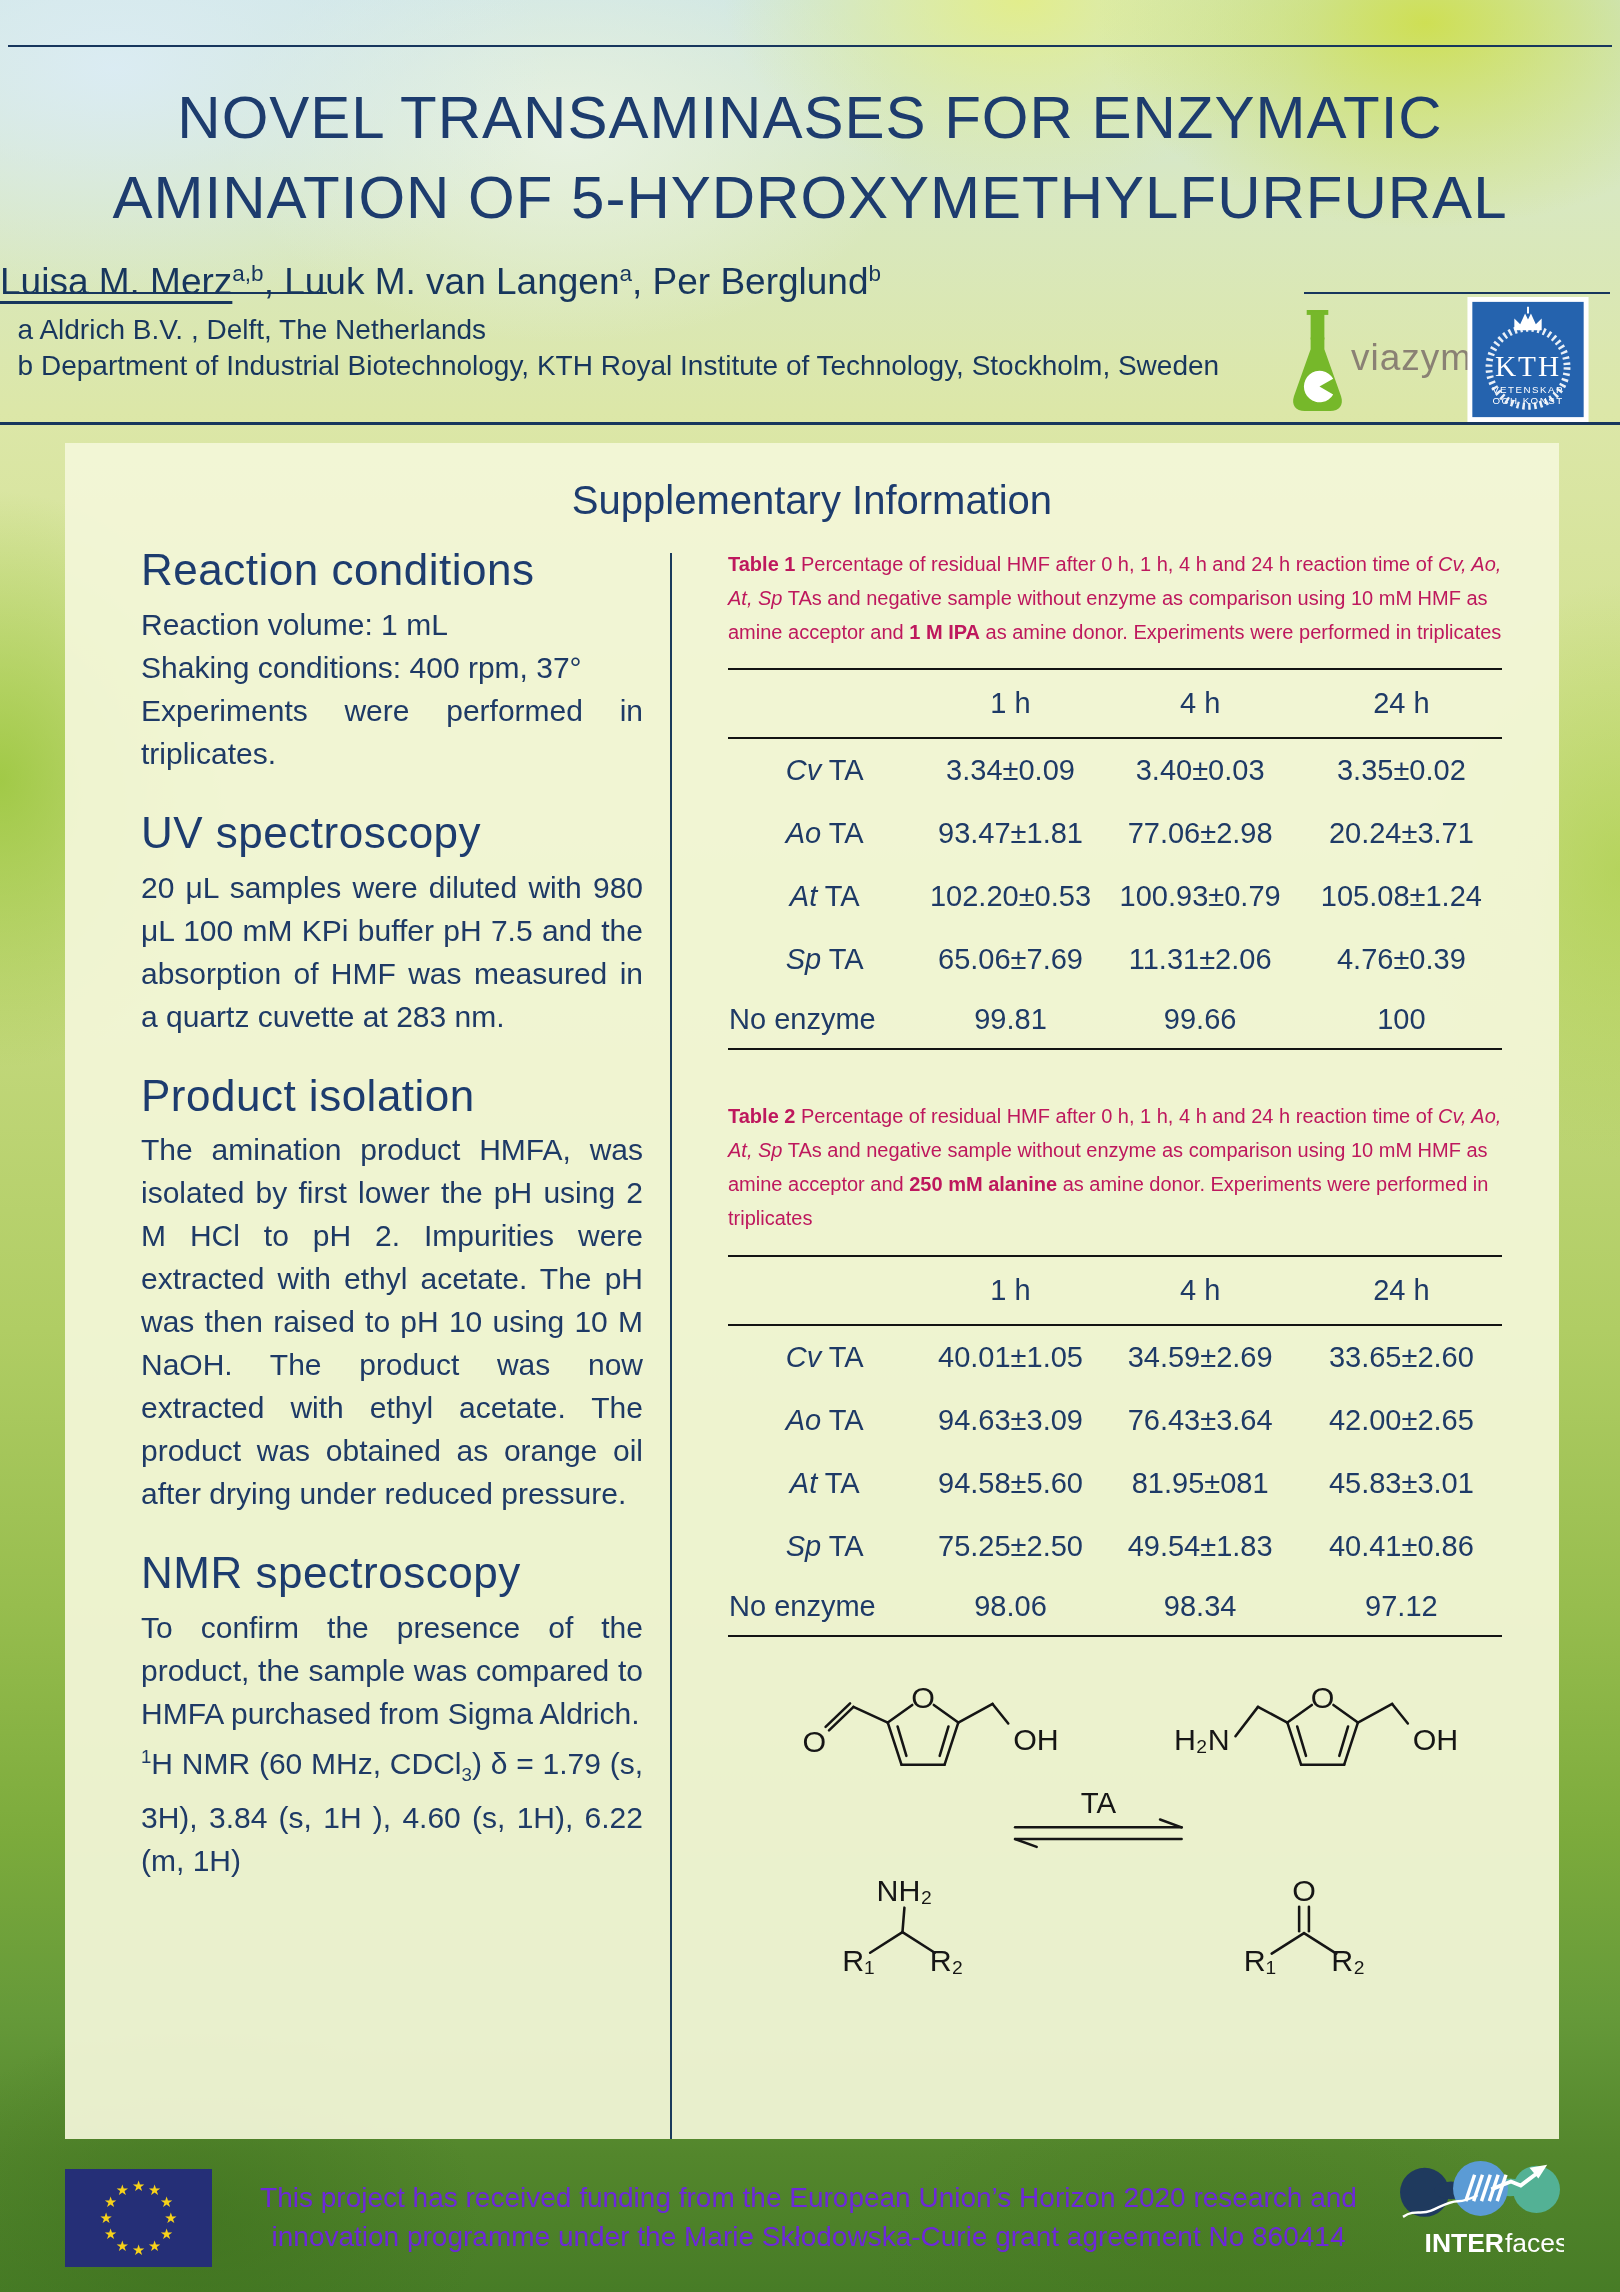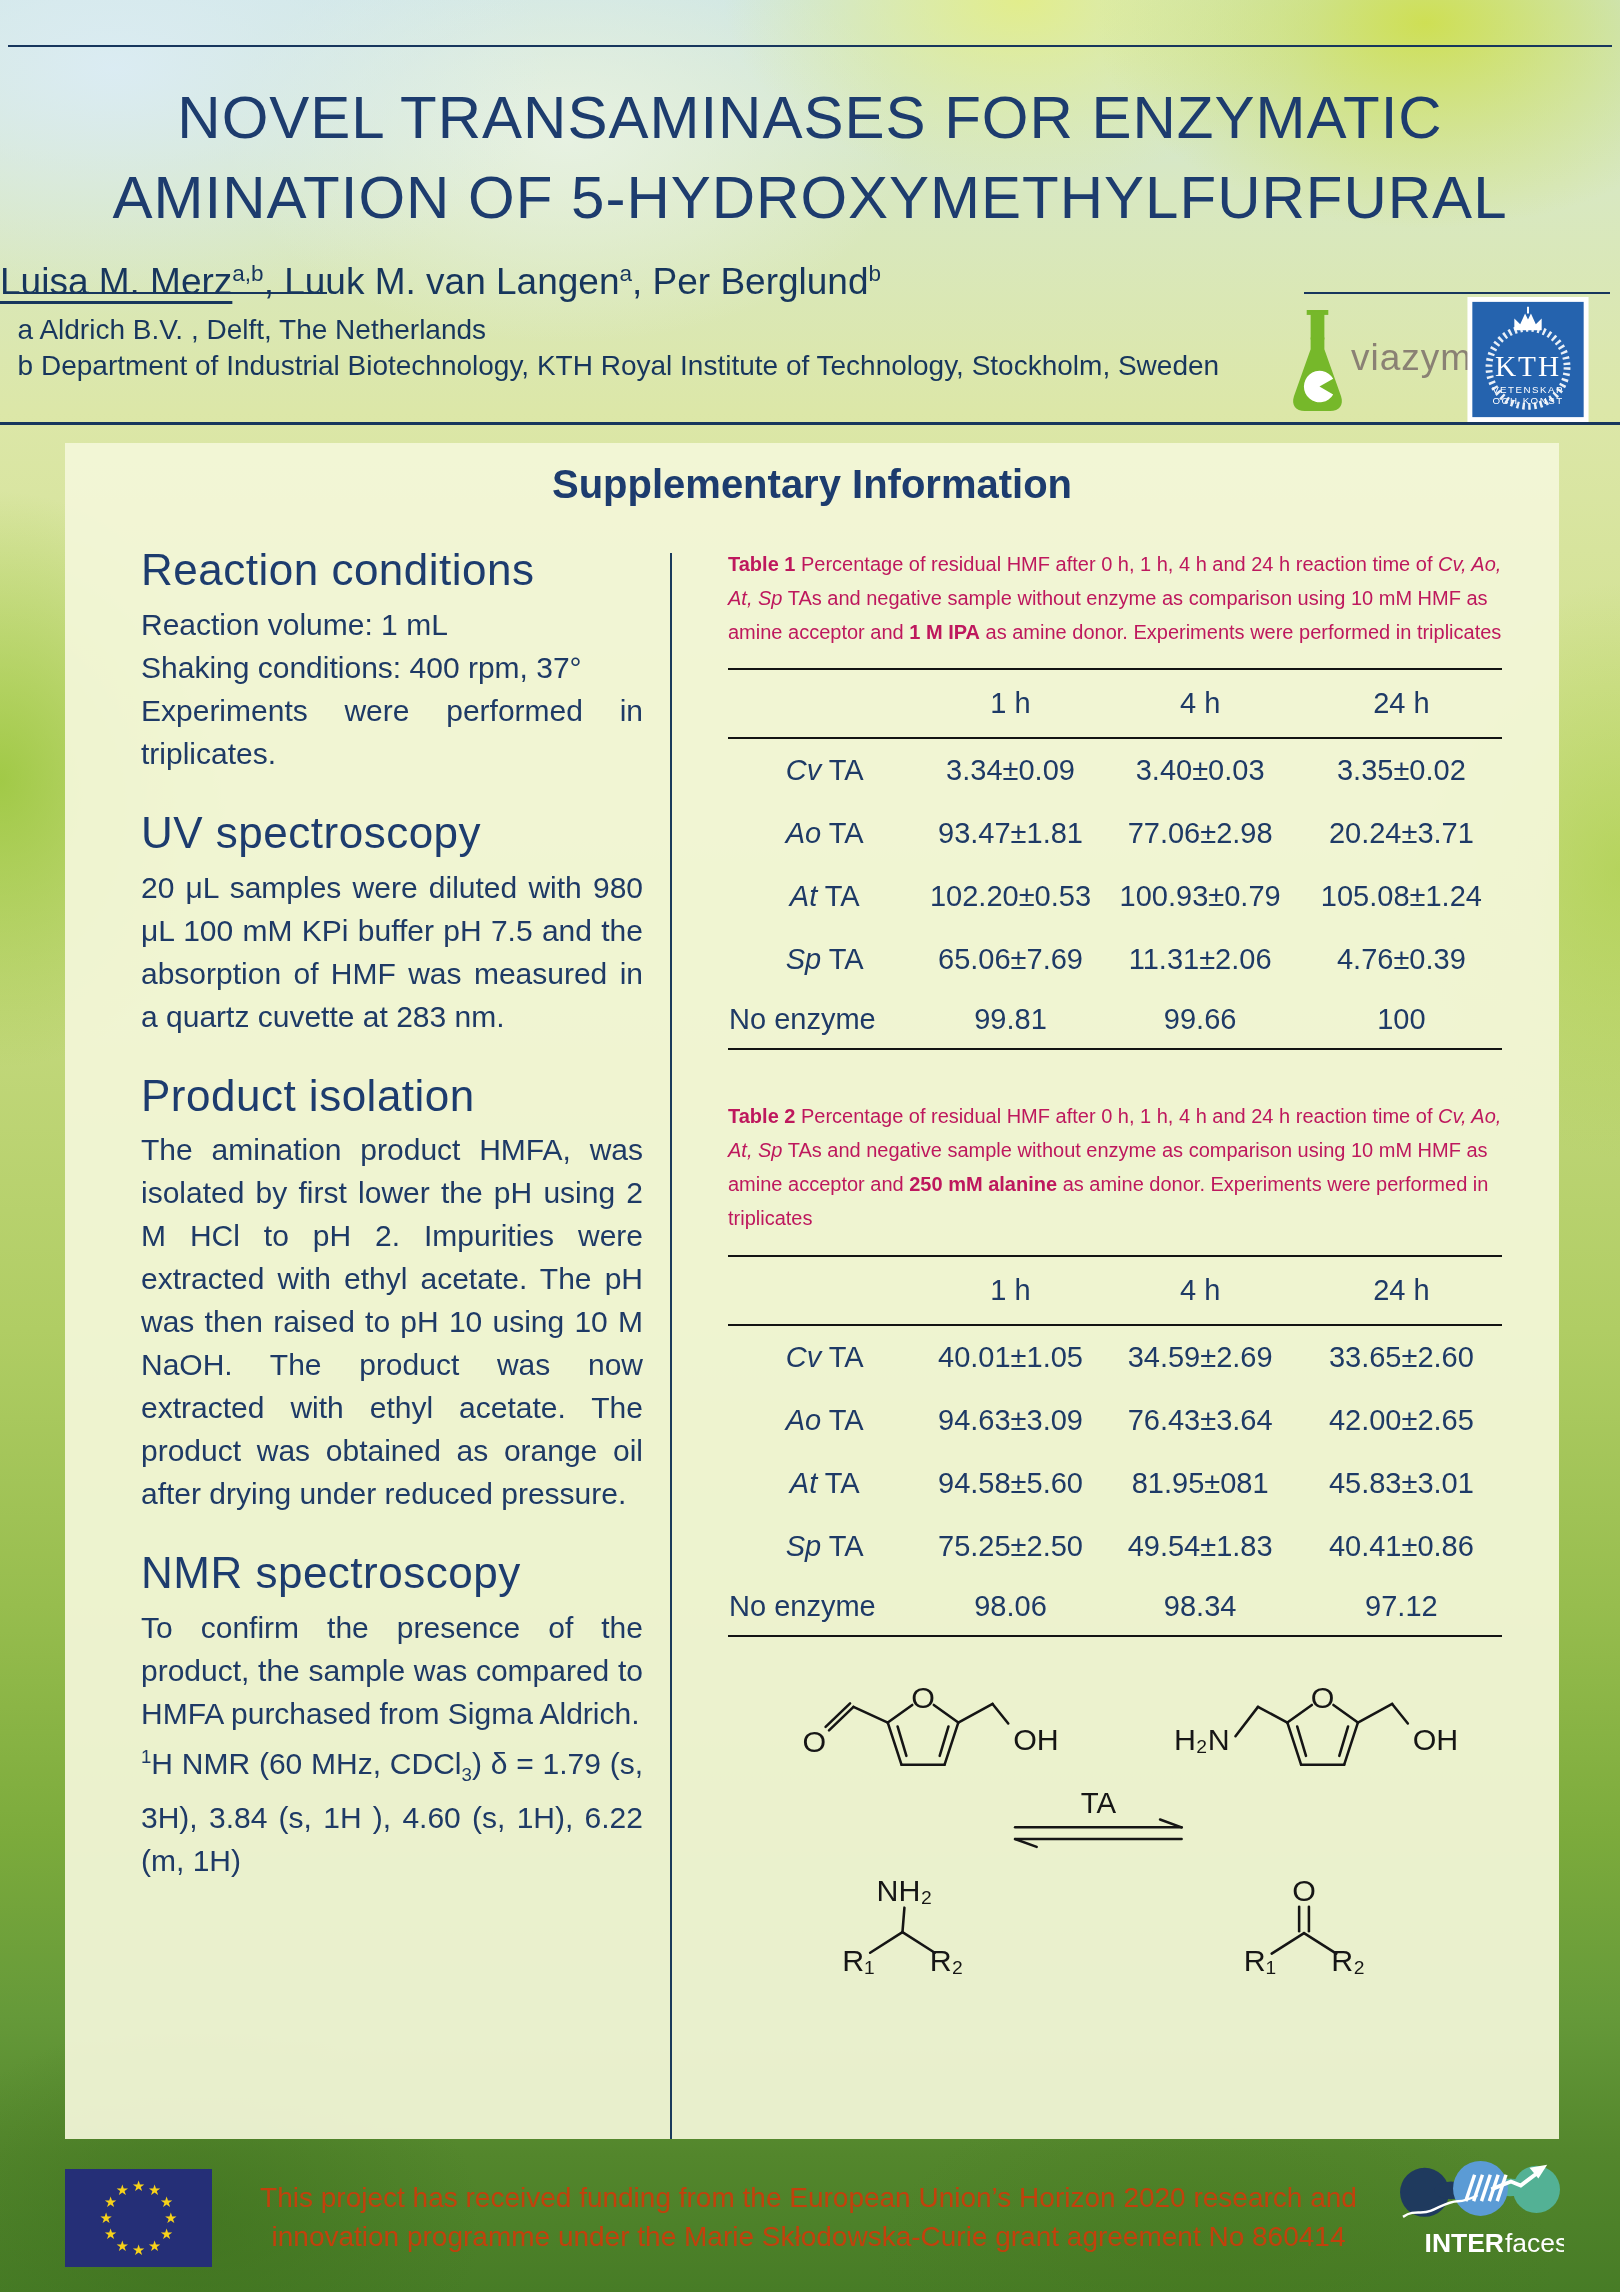--- a/index.html
+++ b/index.html
@@ -30,22 +30,22 @@
            font-size:37px;color:#17365d;}
   .authors sup{font-size:22.5px;}
   .uname{text-decoration:underline;text-underline-offset:6.9px;}
   .affiliations{position:absolute;top:312px;left:17.6px;font-size:28px;color:#17365d;line-height:36px;}
   .viazym{position:absolute;left:1290px;top:310px;width:265px;height:108px;}
   .viazym-word{position:absolute;left:61px;top:27.4px;font-size:37px;color:#8a8174;letter-spacing:1px;}
   .viazym-word sup{font-size:19.6px;}
   .kth-logo{position:absolute;left:1467px;top:297px;}
   .panel{position:absolute;left:65px;top:443px;width:1494px;height:1696px;
          background:rgba(243,246,216,0.93);}
-  .panel-heading{margin:0;padding-top:19px;text-align:center;font-size:40px;
-                 font-weight:700;color:#1d3c6e;}
+  .panel-heading{margin:0;padding-top:35px;text-align:center;font-size:40px;
+                 font-weight:400;color:#1d3c6e;}
   .col-left{position:absolute;left:76px;top:102px;width:502px;color:#1e3a66;}
   .vdivider{position:absolute;left:605px;top:110px;bottom:0;width:2px;background:#1a3a5c;}
   .col-right{position:absolute;left:663px;top:96px;width:774px;color:#1e3a66;}
   .sec{margin-bottom:33px;}
   .sec h2{margin:0 0 7.8px 0;font-size:44px;font-weight:400;color:#1d3c6e;letter-spacing:0.5px;}
   .sec p, .sec div.ln{font-size:30px;line-height:43px;margin:0;}
   .sec p{text-align:justify;}
   .sec sup{font-size:18.6px;} .sec sub{font-size:18.6px;}
   .tcaption{font-size:20px;line-height:34px;margin:7.8px 0 19.6px 0;color:#be185d;}
   .tcaption b{font-weight:bold;} .tcaption i{font-style:italic;}
@@ -56,21 +56,21 @@
   table.datatable tr.lastrow td{height:55px;border-bottom:2.9px solid #131313;}
   table.datatable td.rowlab i{font-style:italic;}
   table.datatable tr.lastrow td.rowlab{text-align:left;}
   col.c-lab{width:25%;} col.c-1{width:23%;} col.c-2{width:26%;} col.c-3{width:26%;}
   .t2{margin-top:49px;}
   .figwrap{margin-top:15.7px;}
   .figcaption{font-size:26px;line-height:34px;color:#1e3a66;margin-top:2px;}
   .figcaption b{font-weight:bold;}
   .scheme text{font-family:"Liberation Sans",sans-serif;}
   .footer-text{position:absolute;left:235px;top:2178px;width:1147px;text-align:center;
-               font-size:28px;color:#c2410c;line-height:39px;}
+               font-size:28px;color:#6d28d9;line-height:39px;}
   .footer-text div{white-space:nowrap;}
   .eu-flag{position:absolute;left:65px;top:2169px;}
   .interfaces{position:absolute;left:1397px;top:2158px;}
 </style>
 </head>
 <body>
 
 <div id="poster">
   <div class="bg"></div>
 

